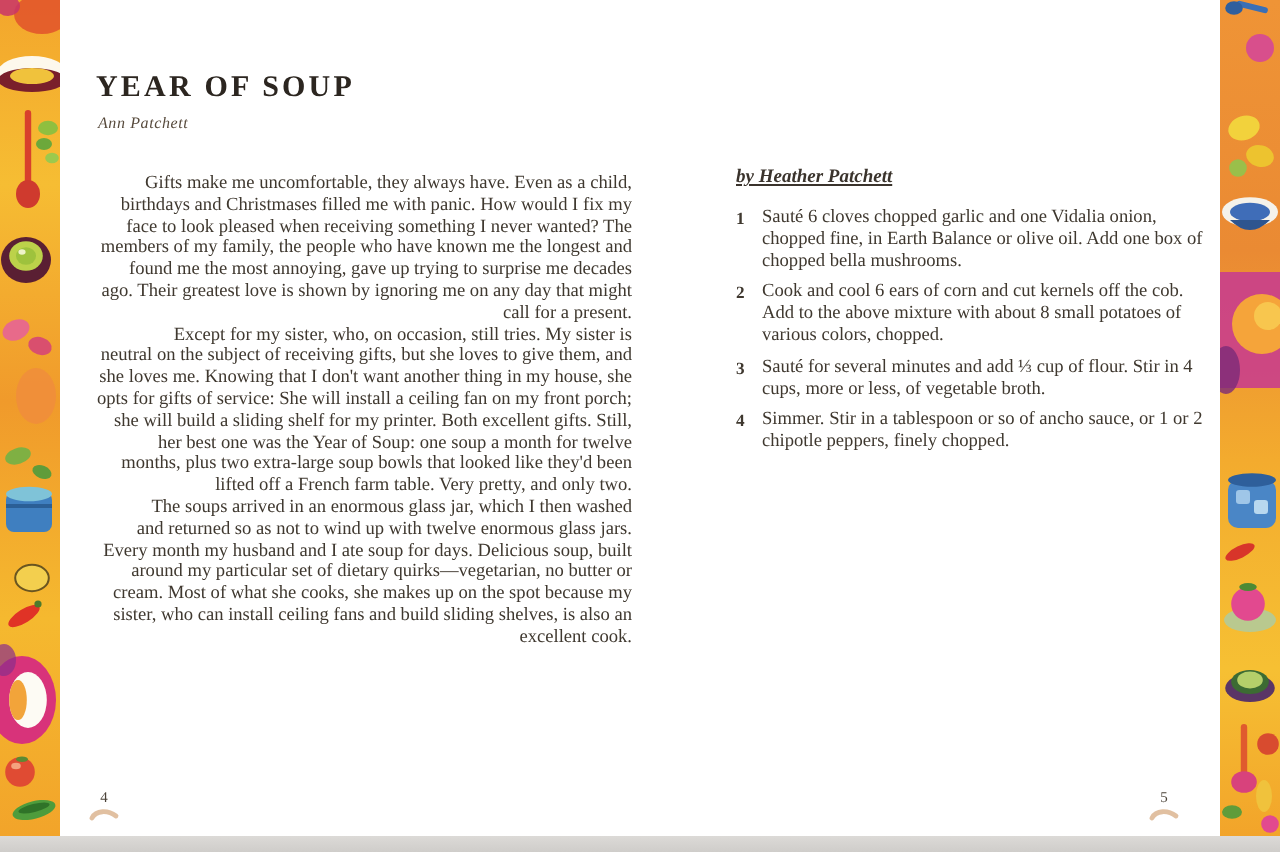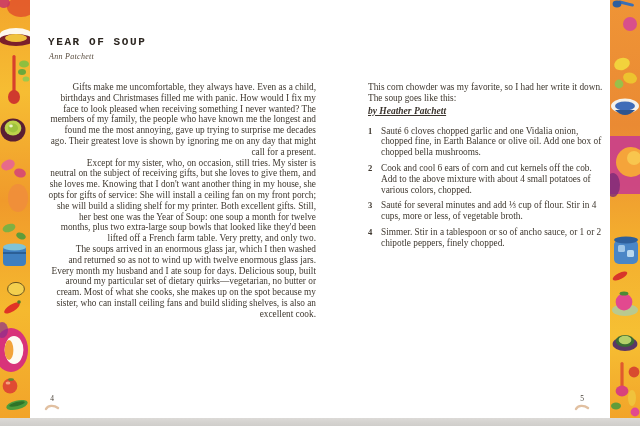--- a/index.html
+++ b/index.html
@@ -11,22 +11,22 @@
   .strip{position:absolute;top:0;height:418px;display:block;}
   .strip.left{left:0;width:30px;}
   .strip.right{right:0;width:30px;}
   .bottom-edge{
     position:absolute;left:0;top:418px;width:640px;height:8px;
     background:linear-gradient(#dcdad7,#cfcdca);
   }
   
   .left-page-content{position:absolute;left:48px;top:36px;width:268px;color:#3f382f;}
   .chapter-title{
-    margin:0;font-size:11px;font-weight:700;letter-spacing:1.6px;
-    color:#2c2620;font-family:Liberation Mono, monospace;
+    margin:0;font-size:15px;font-weight:700;letter-spacing:1.6px;
+    color:#2c2620;font-family:Liberation Serif, serif;
   }
   .chapter-author{
     margin:4px 0 0 1px;font-size:8px;font-style:italic;color:#574a3c;letter-spacing:.3px;
   }
   .body-text{margin-top:21px;font-size:9.3px;line-height:10.8px;text-align:right;}
   .body-text p{margin:0;}
   .body-text p.indent{text-indent:13px;}
   
   .right-page-content{position:absolute;left:368px;top:82px;width:240px;color:#3f382f;}
   .recipe-intro{margin:0;font-size:9.3px;line-height:10.8px;}
@@ -187,30 +187,29 @@
   <h1 class="chapter-title">YEAR OF SOUP</h1>
   <div class="chapter-author">Ann Patchett</div>
   <div class="body-text">
     <p>Gifts make me uncomfortable, they always have. Even as a child, birthdays and Christmases filled me with panic. How would I fix my face to look pleased when receiving something I never wanted? The members of my family, the people who have known me the longest and found me the most annoying, gave up trying to surprise me decades ago. Their greatest love is shown by ignoring me on any day that might call for a present.</p>
     <p class="indent">Except for my sister, who, on occasion, still tries. My sister is neutral on the subject of receiving gifts, but she loves to give them, and she loves me. Knowing that I don't want another thing in my house, she opts for gifts of service: She will install a ceiling fan on my front porch; she will build a sliding shelf for my printer. Both excellent gifts. Still, her best one was the Year of Soup: one soup a month for twelve months, plus two extra-large soup bowls that looked like they'd been lifted off a French farm table. Very pretty, and only two.</p>
     <p class="indent">The soups arrived in an enormous glass jar, which I then washed and returned so as not to wind up with twelve enormous glass jars. Every month my husband and I ate soup for days. Delicious soup, built around my particular set of dietary quirks—vegetarian, no butter or cream. Most of what she cooks, she makes up on the spot because my sister, who can install ceiling fans and build sliding shelves, is also an excellent cook.</p>
   </div>
 </div>
 
 <div class="right-page-content">
-  <p class="recipe-intro">This corn chowder was my favorite, so I had her write it down. The soup goes like this:</p>
   <div class="recipe-byline">by Heather Patchett</div>
   <div class="steps">
     <div class="step">
       <span class="step-number">1</span>
       <div class="step-text">Sauté 6 cloves chopped garlic and one Vidalia onion, chopped fine, in Earth Balance or olive oil. Add one box of chopped bella mushrooms.</div>
     </div>
     <div class="step">
       <span class="step-number">2</span>
-      <div class="step-text">Cook and cool 6 ears of corn and cut kernels off the cob. Add to the above mixture with about 4 small potatoes of various colors, chopped.</div>
+      <div class="step-text">Cook and cool 6 ears of corn and cut kernels off the cob. Add to the above mixture with about 8 small potatoes of various colors, chopped.</div>
     </div>
     <div class="step">
       <span class="step-number">3</span>
       <div class="step-text">Sauté for several minutes and add ⅓ cup of flour. Stir in 4 cups, more or less, of vegetable broth.</div>
     </div>
     <div class="step">
       <span class="step-number">4</span>
       <div class="step-text">Simmer. Stir in a tablespoon or so of ancho sauce, or 1 or 2 chipotle peppers, finely chopped.</div>
     </div>
   </div>

